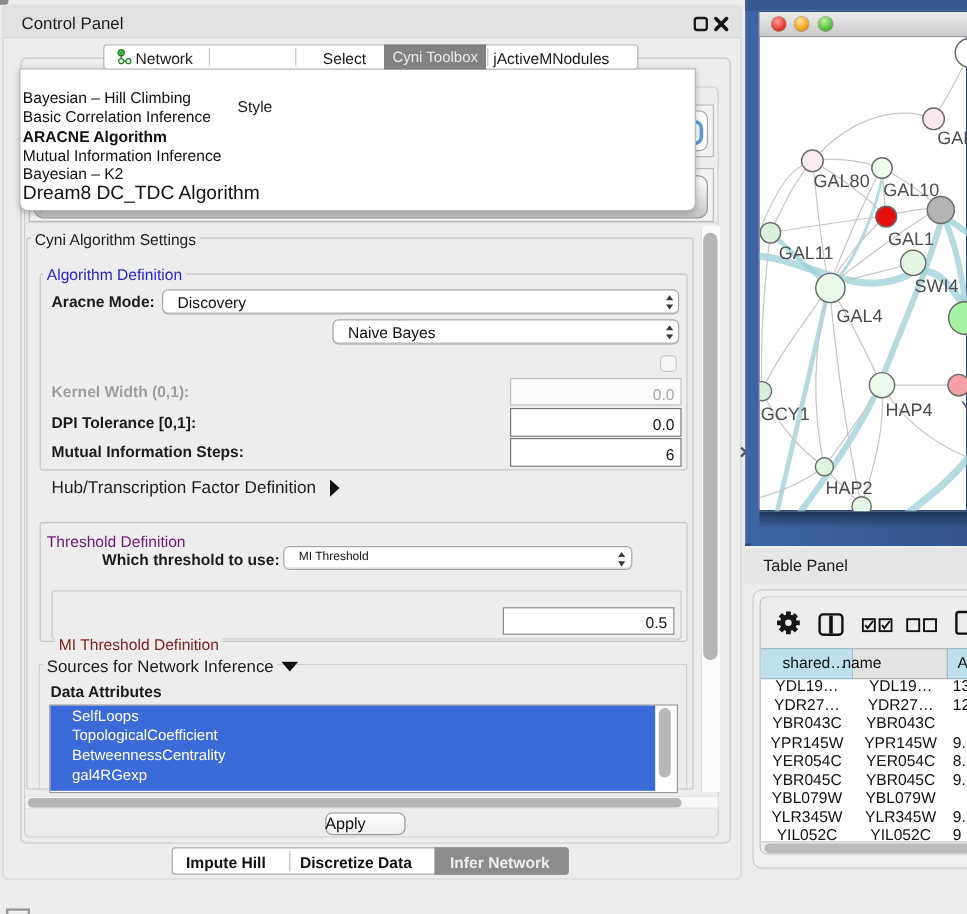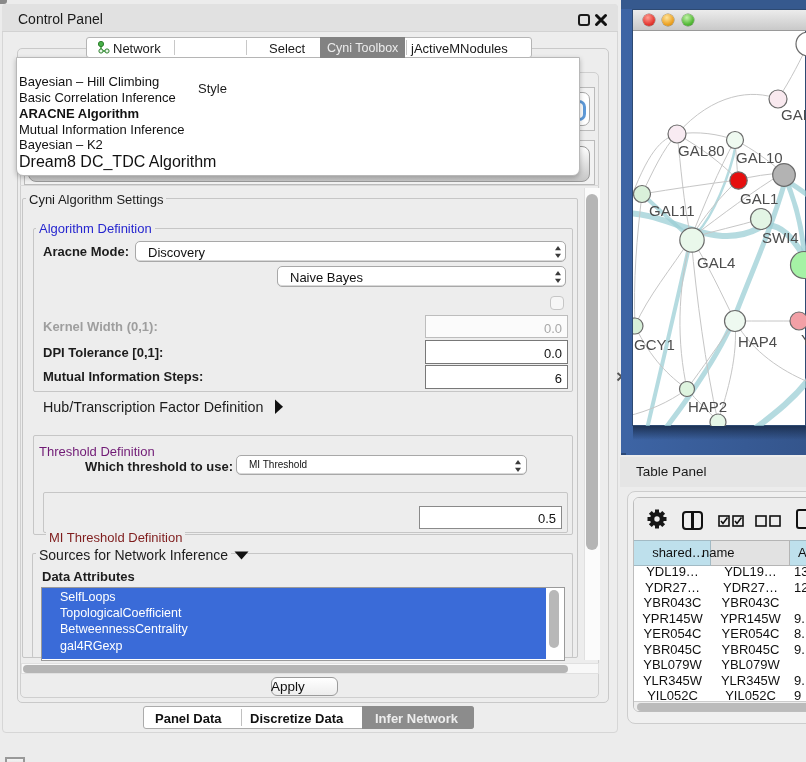--- a/index.html
+++ b/index.html
@@ -130,21 +130,21 @@
 
   <div class="abs" style="left:21px;top:663px;width:578px;height:11px;background:#f8f8f8;border:1px solid #e0e0e0;"></div>
   <div class="abs" style="left:23px;top:664.5px;width:545px;height:8px;background:#b5b5b5;border-radius:4px;"></div>
 
   <div class="abs" style="left:271px;top:677px;width:67px;height:19px;background:linear-gradient(#ffffff,#ededed);border:1px solid #9b9b9b;border-radius:6px;"></div>
   <div class="abs" style="left:271px;top:679px;width:67px;text-align:left;font-size:13.5px;color:#111;">Apply</div>
 
   <div class="abs" style="left:143px;top:706px;width:331px;height:23px;background:#fff;border:1px solid #ababab;border-radius:3px;"></div>
   <div class="abs" style="left:362px;top:706px;width:112px;height:23px;background:#8c8c8c;border-radius:0 3px 3px 0;"></div>
   <div class="abs" style="left:241px;top:709px;width:1px;height:17px;background:#c0c0c0;"></div>
-  <div class="abs" style="left:155px;top:711px;font-size:13px;font-weight:bold;color:#111;">Panel Data</div>
+  <div class="abs" style="left:155px;top:711px;font-size:13px;font-weight:bold;color:#111;">Impute Hill</div>
   <div class="abs" style="left:250px;top:711px;font-size:13px;font-weight:bold;color:#111;">Discretize Data</div>
   <div class="abs" style="left:375px;top:711px;font-size:13px;font-weight:bold;color:#ededed;">Infer Network</div>
 
   <div class="abs" style="left:5px;top:757px;width:20px;height:10px;background:linear-gradient(#f5f5f5,#e0e0e0);border:2px solid #999;"></div>
 
   <svg class="abs" style="left:616px;top:372px;" width="7" height="10">
       <path d="M1.5 1 L5.5 4.6 L1.5 8.5" stroke="#555" stroke-width="2" fill="none"></path>
     </svg>
 
   <div class="abs" style="z-index:2;left:16px;top:57px;width:564px;height:119px;background:#fff;border:1px solid #b8b8b8;border-radius:0 0 7px 7px;box-shadow:0 2px 5px rgba(0,0,0,0.25);"></div>

